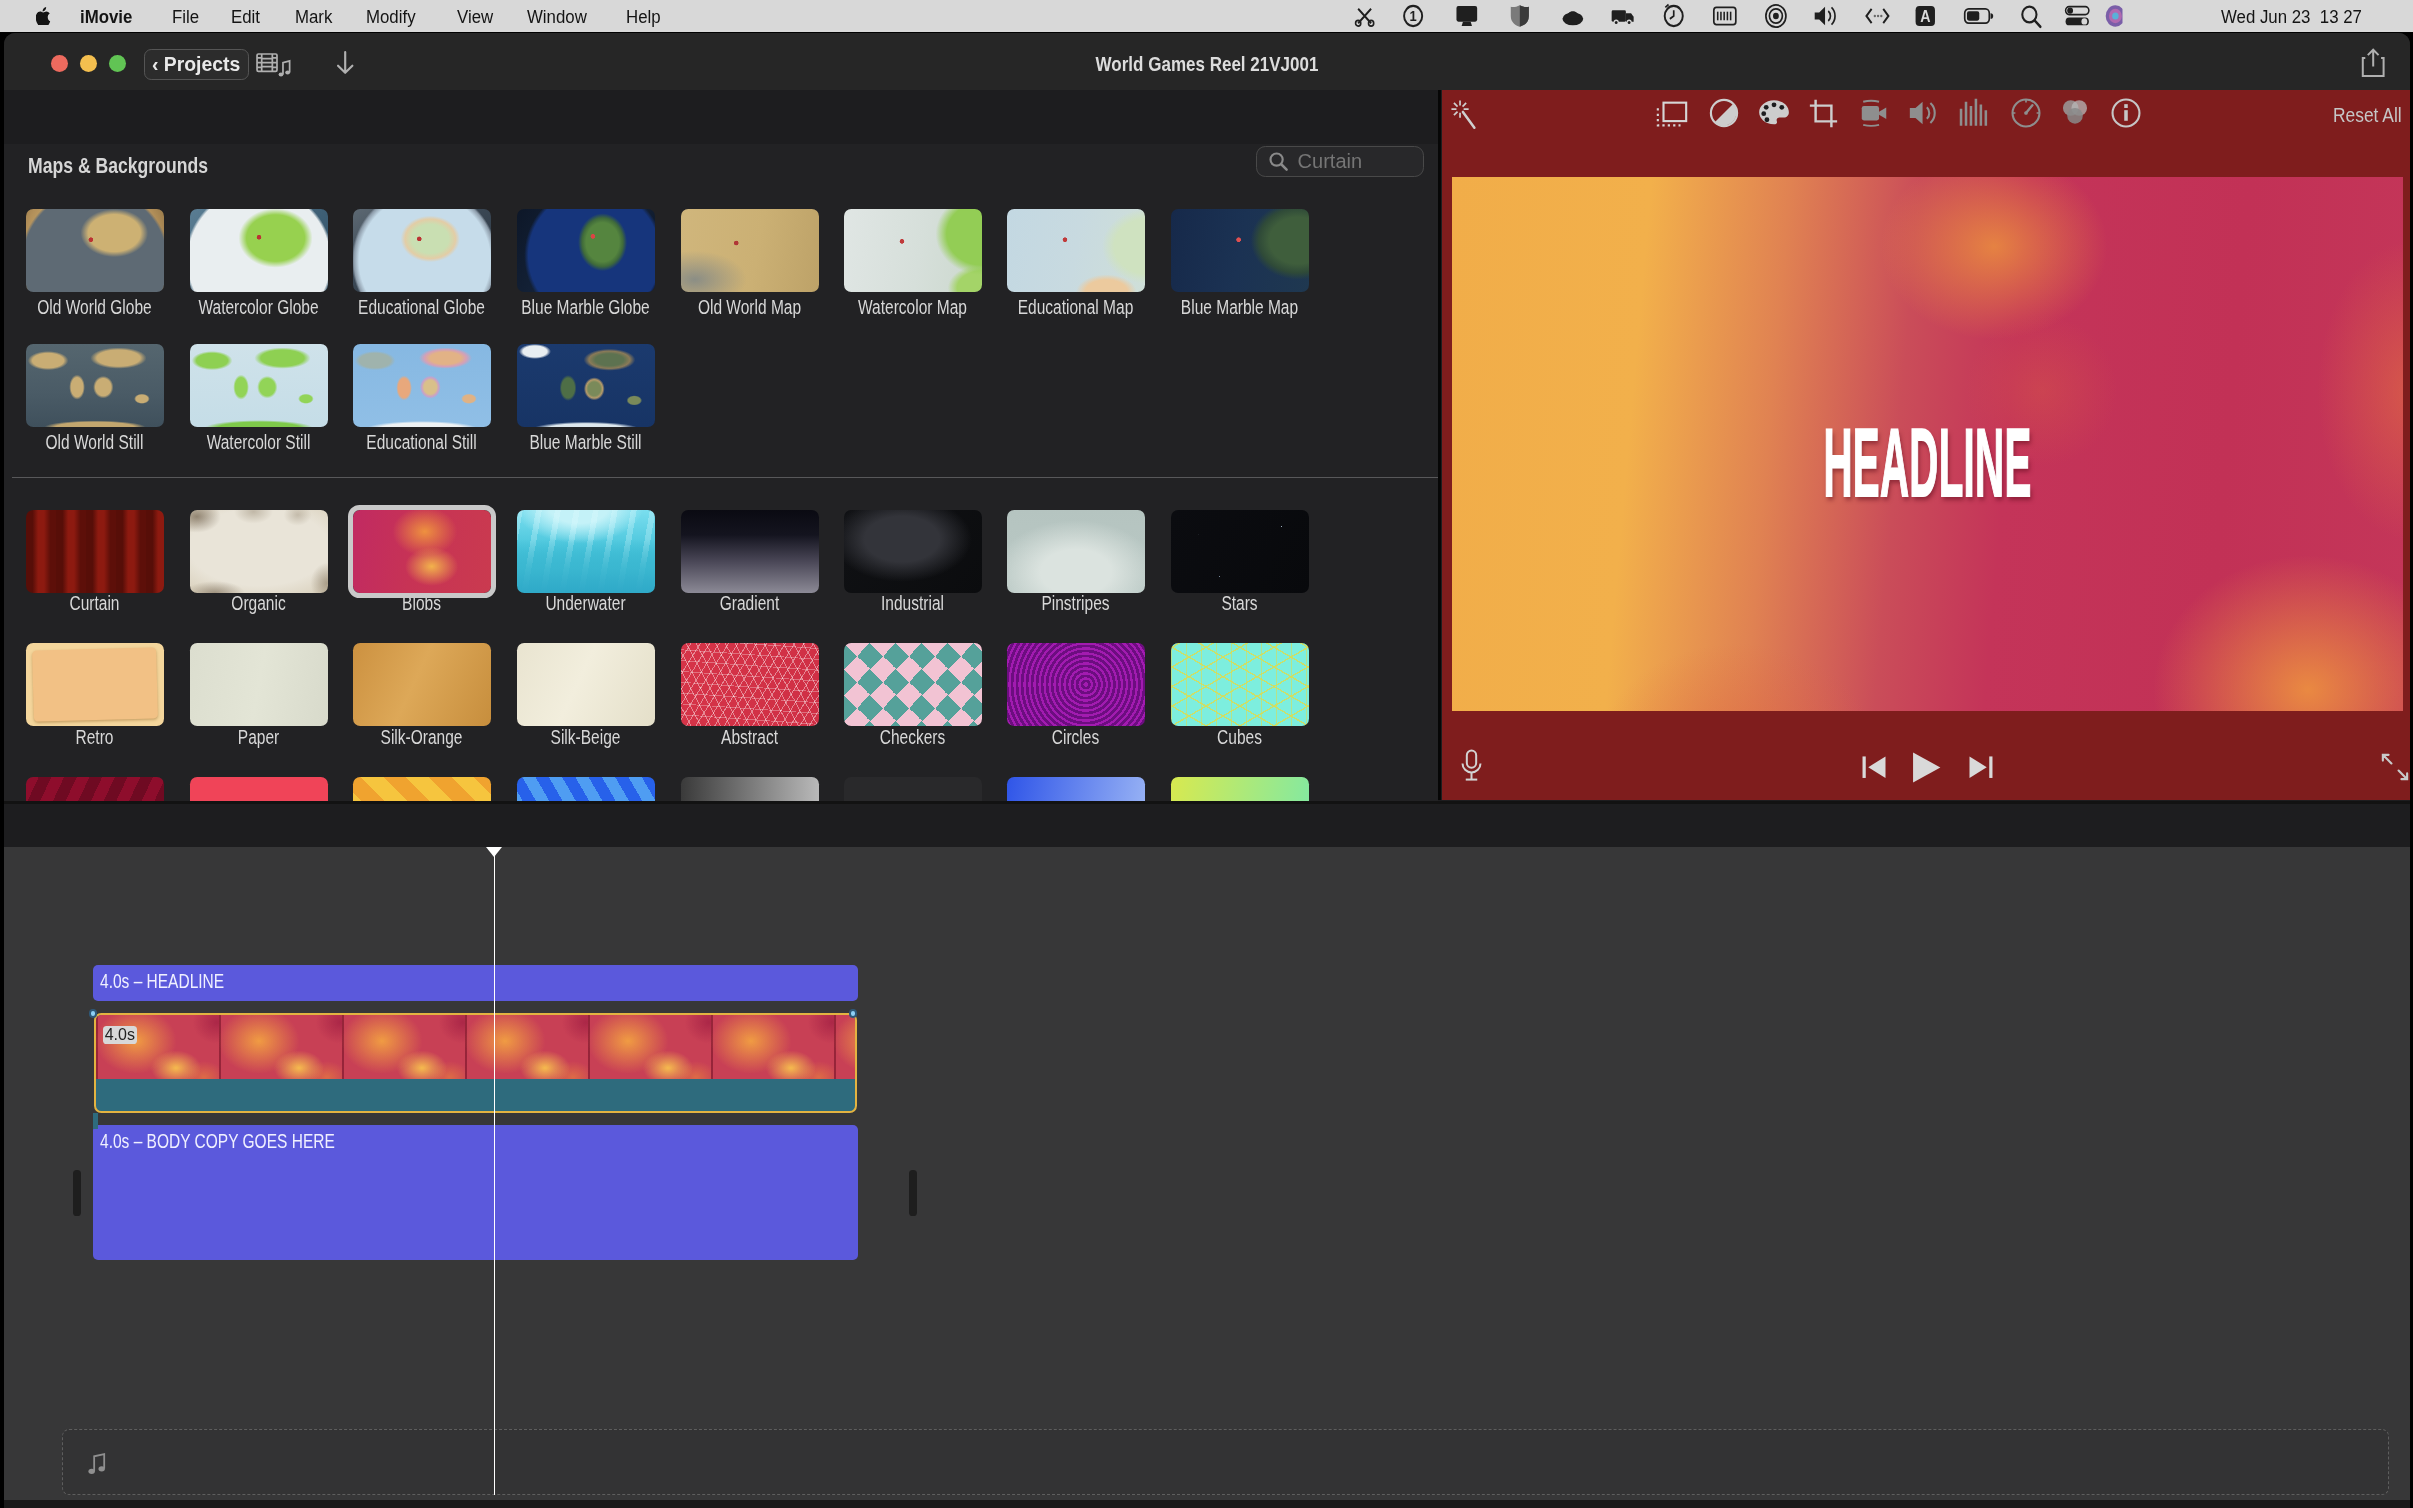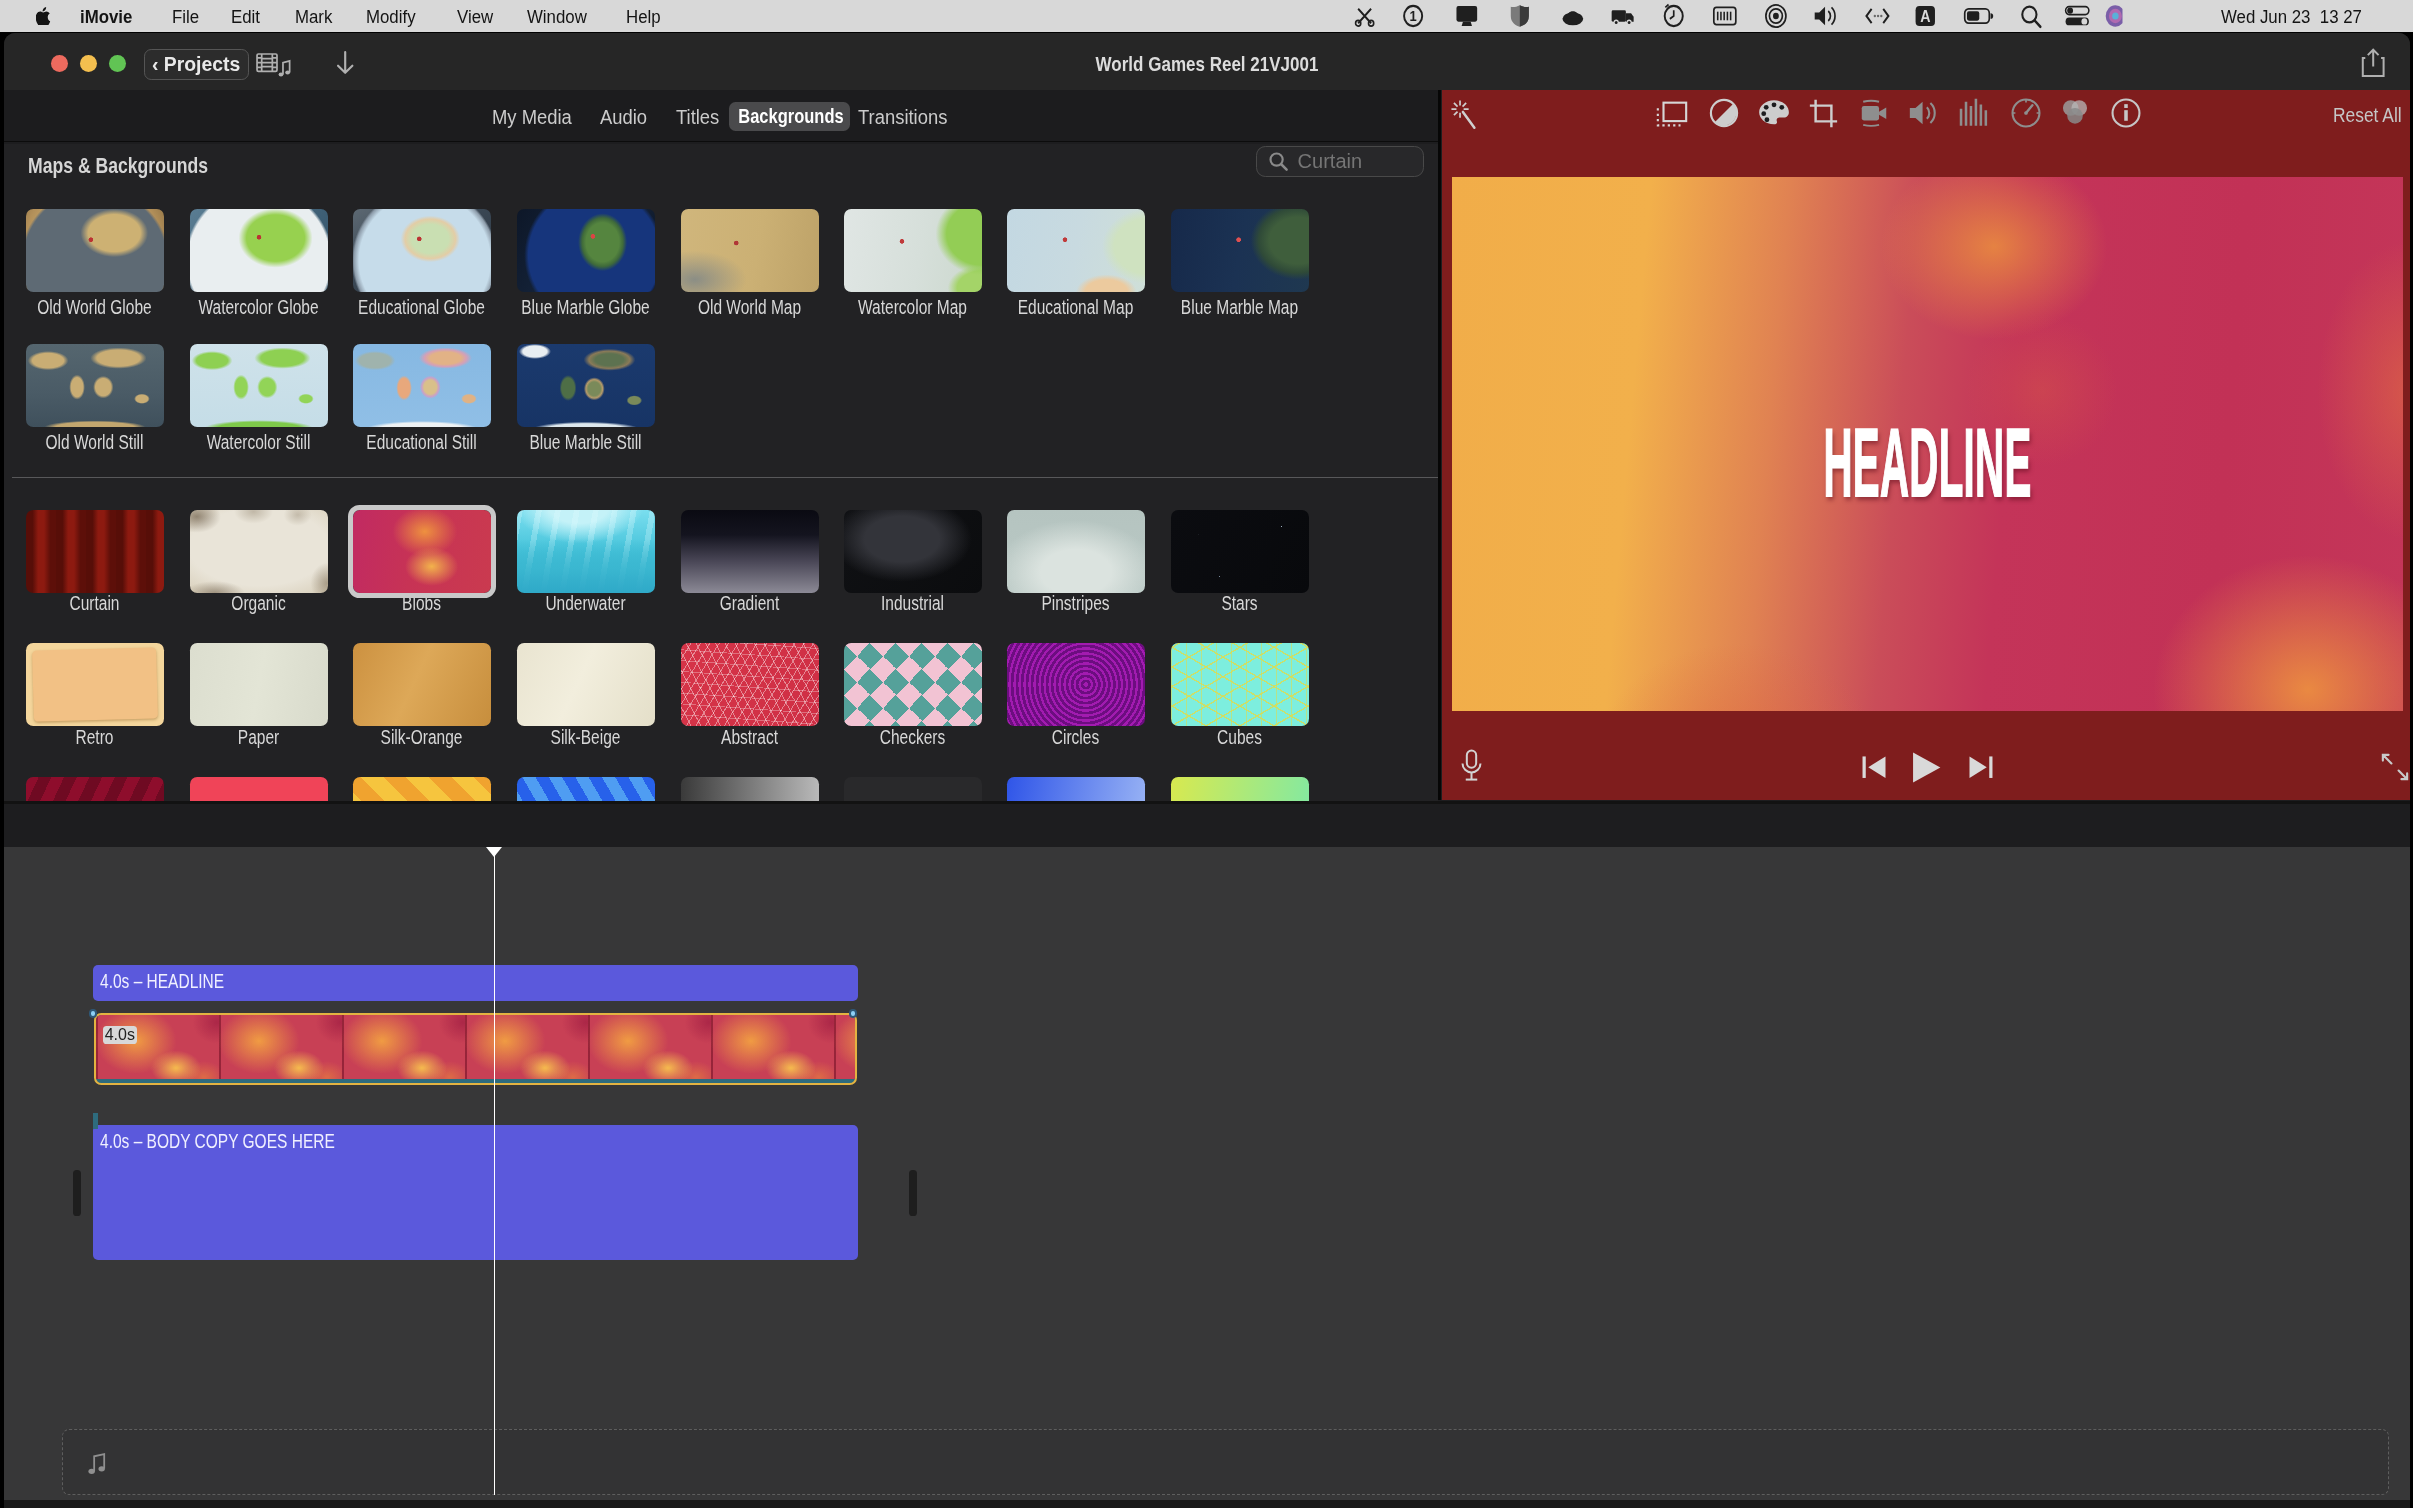--- a/index.html
+++ b/index.html
@@ -52,21 +52,21 @@
 #resetAll { position:absolute; left:891px; top:14.4px; color:#c6c6c6; font-size:20px; white-space:nowrap; transform:scaleX(.87); transform-origin:0 50%; }
 
 
 #tltoolbar { position:absolute; left:0; top:771px; width:100%; height:44px; background:#353536; border-bottom:2.2px solid #1f1f1f; }
 #tcode { position:absolute; left:1020px; top:10px; width:366px; text-align:center; font-size:20px; letter-spacing:0.7px; color:#9b9b9b; }
 #tcode b { color:#ededed; font-weight:normal; }
 #settings { position:absolute; left:2311px; top:10px; font-size:20px; color:#c2c2c2; }
 #timeline { position:absolute; left:0; top:814px; width:100%; height:654px; background:#373738; }
 .pbar { position:absolute; left:89px; width:765px; background:#5b59dc; border-radius:5px; color:#f0f0ff; font-size:19.4px; }
 .pbar span { position:absolute; left:7.2px; top:5px; transform:scaleX(.8); transform-origin:0 50%; }
-#clip { position:absolute; left:90px; top:166px; width:763px; height:72px; border:2.2px solid #e3b341; border-radius:7.2px; background:#2e6b7d; overflow:hidden; }
+#clip { position:absolute; left:90px; top:166px; width:763px; height:100px; border:2.2px solid #e3b341; border-radius:7.2px; background:#2e6b7d; overflow:hidden; }
 #filmstrip { position:absolute; left:0; top:0; width:100%; height:64px;
   background-color:#c84055;
   background-image:
     radial-gradient(ellipse 33px 23px at 80px 53px, rgba(248,193,78,.95), rgba(248,193,78,0) 76%),
     radial-gradient(ellipse 52px 42px at 40px 26px, rgba(242,160,66,.95), rgba(242,160,66,0) 78%),
     radial-gradient(ellipse 33px 29px at 121px 7.2px, rgba(168,36,70,.9), rgba(168,36,70,0) 74%),
     radial-gradient(ellipse 29px 21.5px at 108px 62px, rgba(238,140,60,.55), rgba(238,140,60,0) 74%),
     linear-gradient(90deg, rgba(110,14,36,.55) 0 2.2px, rgba(110,14,36,0) 2.2px);
   background-size:123px 64px; background-repeat:repeat; }
 #fourbadge { position:absolute; left:7.2px; top:10.8px; width:34px; height:18.7px; background:#d8d8d8; border-radius:3.6px; color:#222; font-size:16px; text-align:center; line-height:18.7px; }
@@ -323,27 +323,20 @@
       <ellipse cx="39" cy="34" rx="3.6" ry="3" fill="#b0b0b0"></ellipse>
         <ellipse cx="49" cy="31" rx="3.6" ry="3" fill="#b0b0b0"></ellipse>
     </svg>
     <svg class="tbicon" style="left:329px; top:16px;" width="24.4" height="29" viewBox="0 0 34 40">
       <path d="M17 4 V32 M7 23 L17 33 L27 23" stroke="#b0b0b0" stroke-width="3" fill="none" stroke-linecap="round" stroke-linejoin="round"></path>
     </svg>
     <svg class="tbicon" style="left:2357px; top:14.4px;" width="24.4" height="32" viewBox="0 0 34 44">
       <path d="M6 16 H2.5 V41 H31.5 V16 H28" stroke="#b0b0b0" stroke-width="2.8" fill="none" transform="translate(0,-1)"></path>
       <path d="M17 27 V4 M9.5 11 L17 3.5 L24.5 11" stroke="#b0b0b0" stroke-width="2.8" fill="none"></path>
     </svg>
-  </div>
-  <div id="tabbar">
-    <div class="tab" style="left:488px;">My Media</div>
-    <div class="tab" style="left:596px;">Audio</div>
-    <div class="tab" style="left:672px;">Titles</div>
-    <div id="tabSel"><span style="display:inline-block; transform:scaleX(.85);">Backgrounds</span></div>
-    <div class="tab" style="left:854px;">Transitions</div>
   </div>
 
   <div id="leftpanel">
     <div id="hdrTitle">Maps &amp; Backgrounds</div>
     <div id="searchbox">
         <svg width="21.5" height="21.5" style="position:absolute;left:11.5px;top:4.3px" viewBox="0 0 30 30">
           <circle cx="12" cy="12" r="8.5" fill="none" stroke="#8a8a8a" stroke-width="3"></circle>
           <line x1="18.5" y1="18.5" x2="26" y2="26" stroke="#8a8a8a" stroke-width="3.5" stroke-linecap="round"></line>
         </svg>
         <span>Curtain</span>

